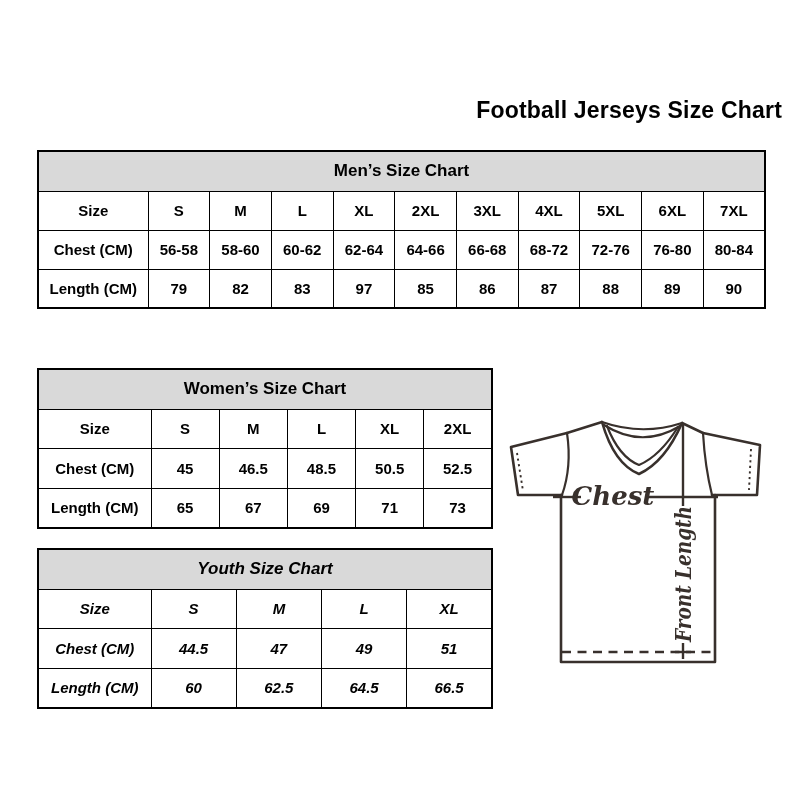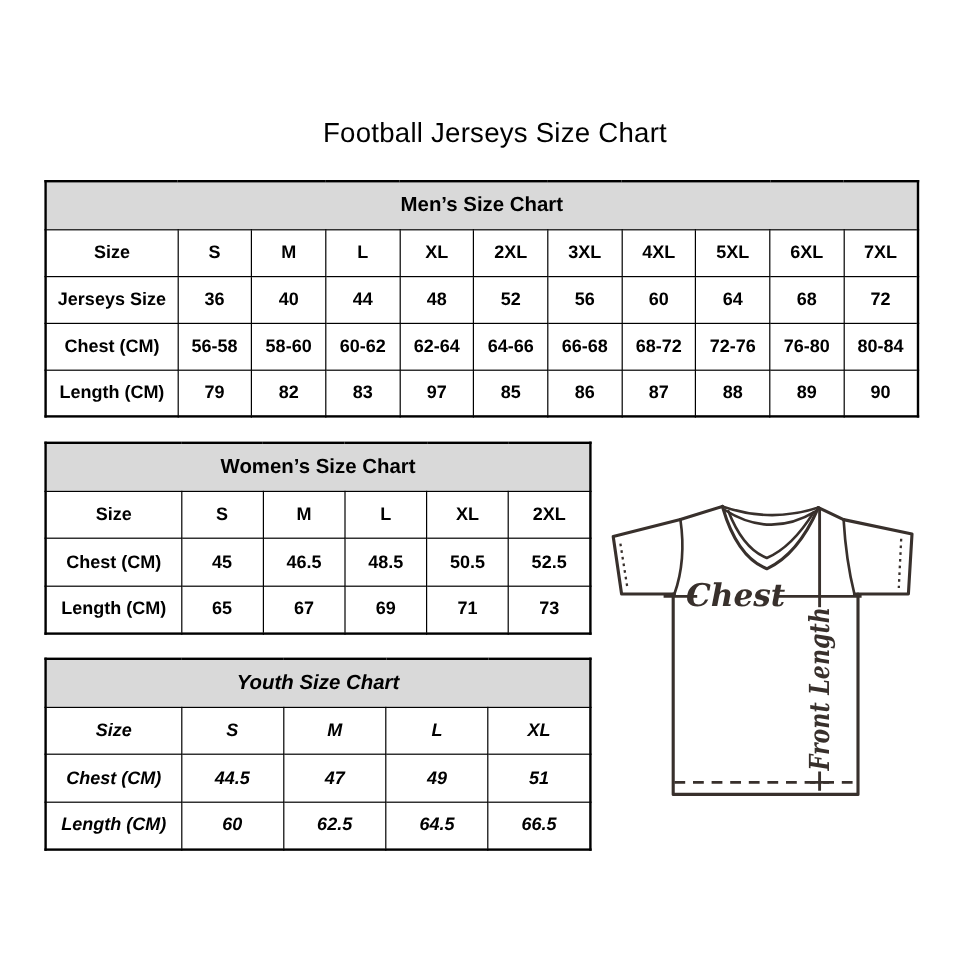--- a/index.html
+++ b/index.html
@@ -5,22 +5,22 @@
   * { margin:0; padding:0; box-sizing:border-box; }
   html, body {
     width:800px; height:800px;
     background:#ffffff;
     font-family:"Liberation Sans", sans-serif;
   }
   .page { position:relative; width:800px; height:800px; background:#fff; overflow:hidden; }
 
   .page-title {
     position:absolute; left:0; top:97px; width:782px;
-    text-align:center;
-    font-size:23px; font-weight:normal; color:#000;
+    text-align:right;
+    font-size:23px; font-weight:bold; color:#000;
     letter-spacing:0.2px;
     padding-left:43px;
   }
 
   .tbl { position:absolute; }
   .tbl table {
     border-collapse:collapse;
     table-layout:fixed;
     border:2.5px solid var(--table-border, #000);
   }
@@ -79,33 +79,20 @@
             <td>S</td>
             <td>M</td>
             <td>L</td>
             <td>XL</td>
             <td>2XL</td>
             <td>3XL</td>
             <td>4XL</td>
             <td>5XL</td>
             <td>6XL</td>
             <td>7XL</td>
-          </tr>
-          <tr>
-            <td>Jerseys Size</td>
-            <td>36</td>
-            <td>40</td>
-            <td>44</td>
-            <td>48</td>
-            <td>52</td>
-            <td>56</td>
-            <td>60</td>
-            <td>64</td>
-            <td>68</td>
-            <td>72</td>
           </tr>
           <tr>
             <td>Chest (CM)</td>
             <td>56-58</td>
             <td>58-60</td>
             <td>60-62</td>
             <td>62-64</td>
             <td>64-66</td>
             <td>66-68</td>
             <td>68-72</td>

